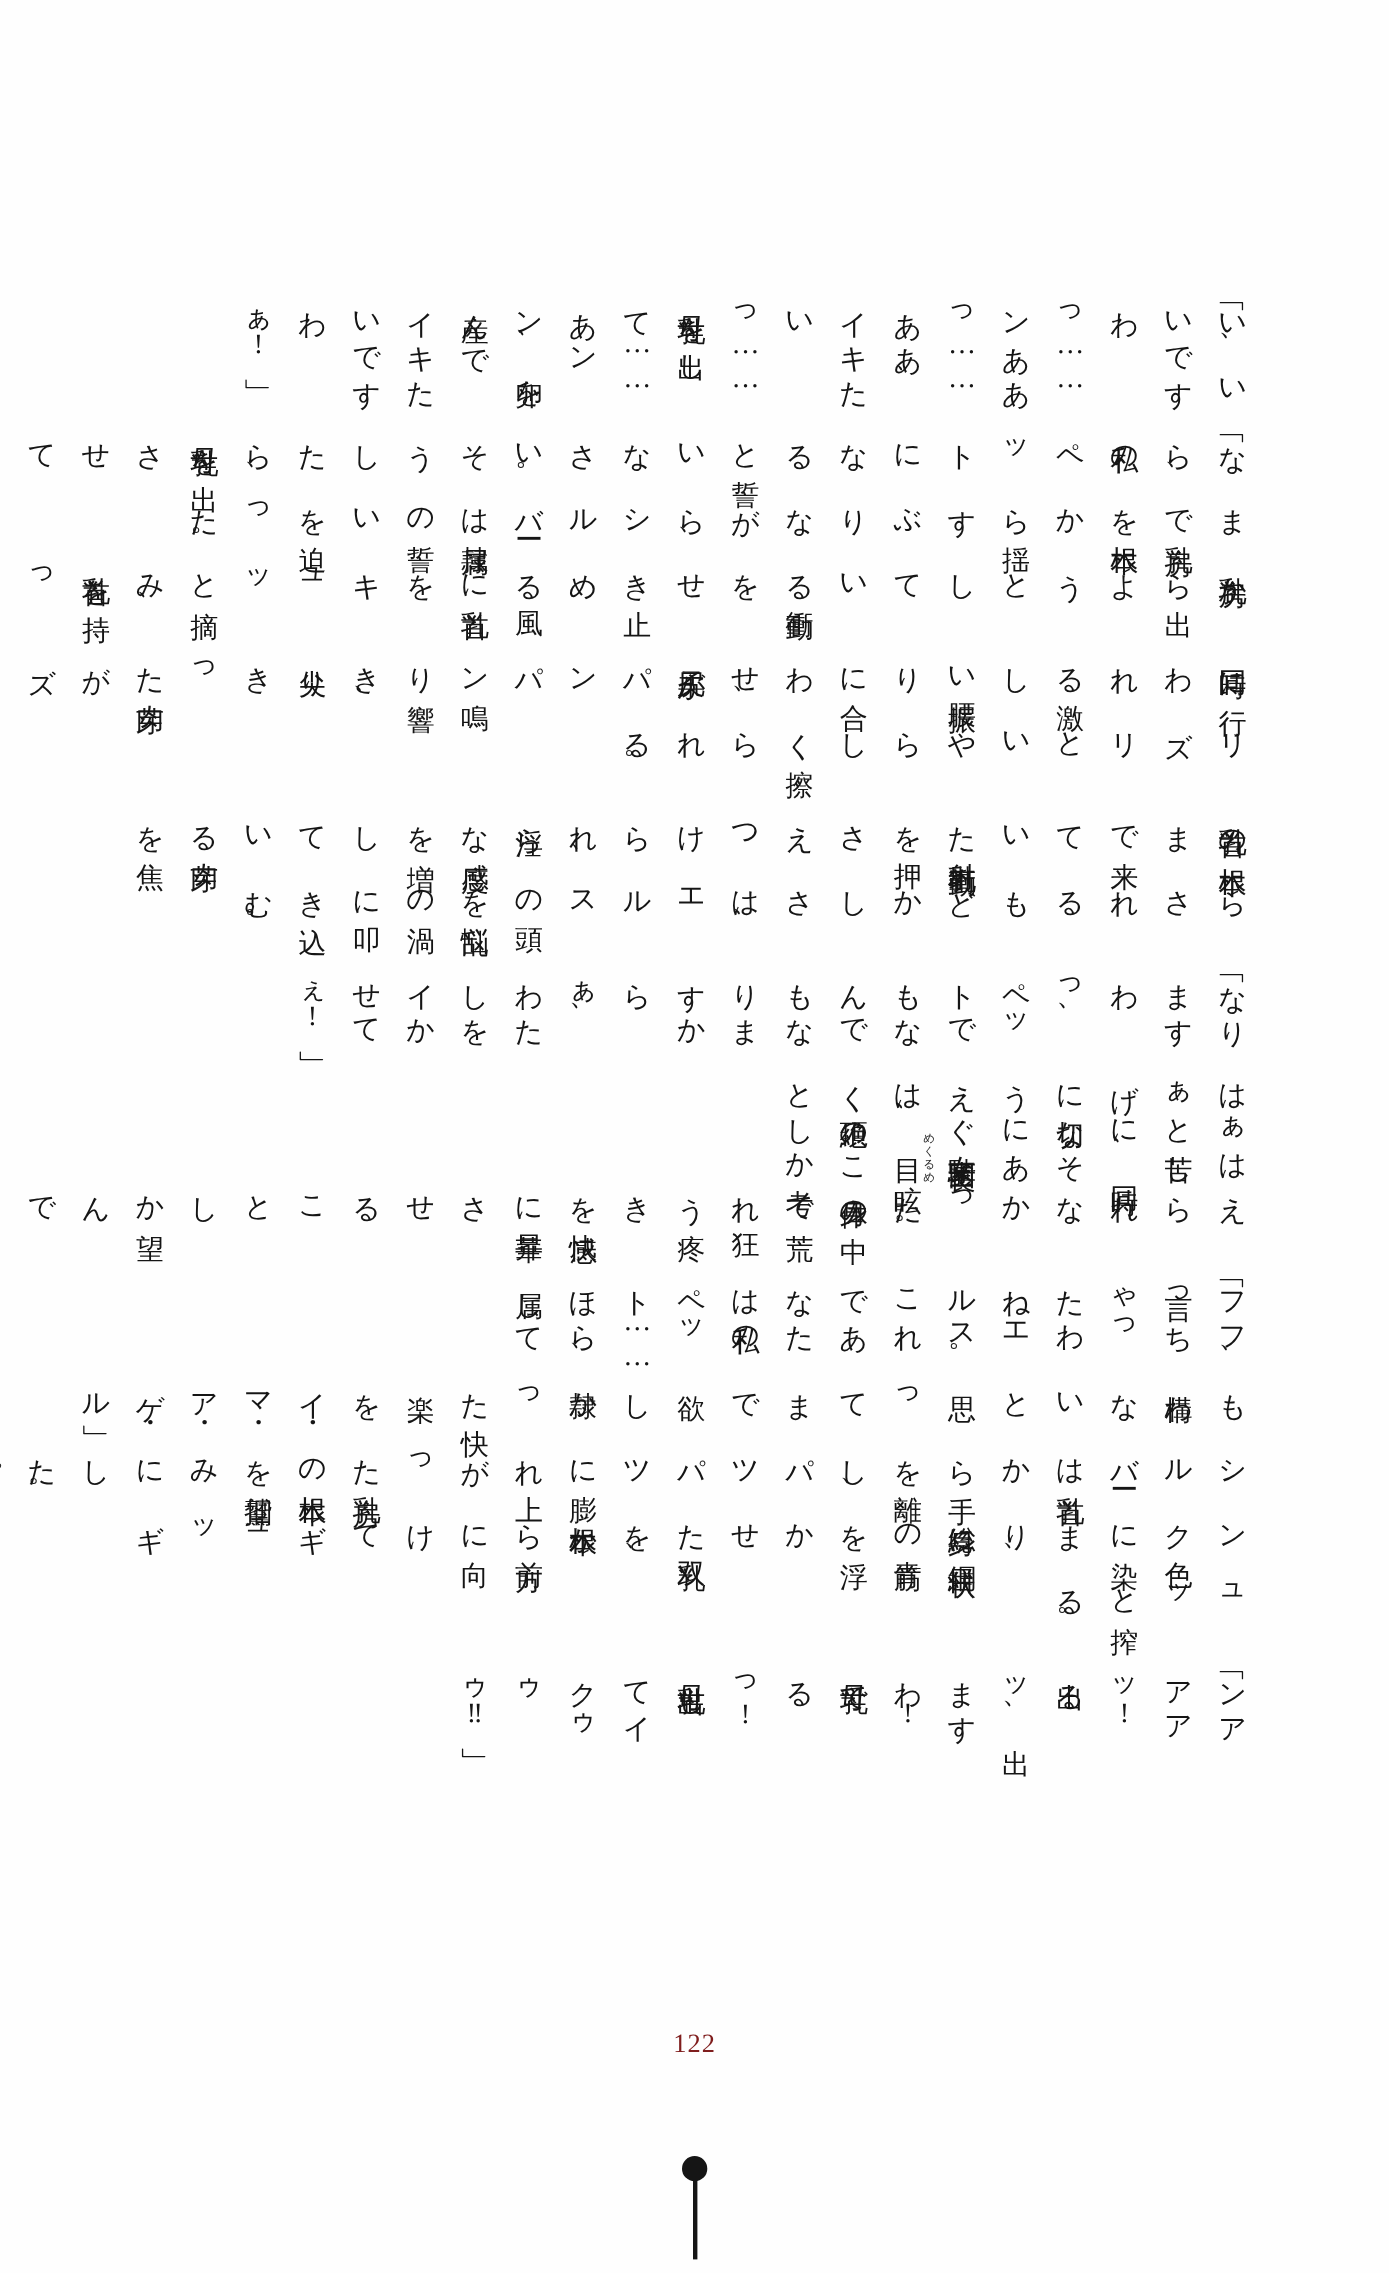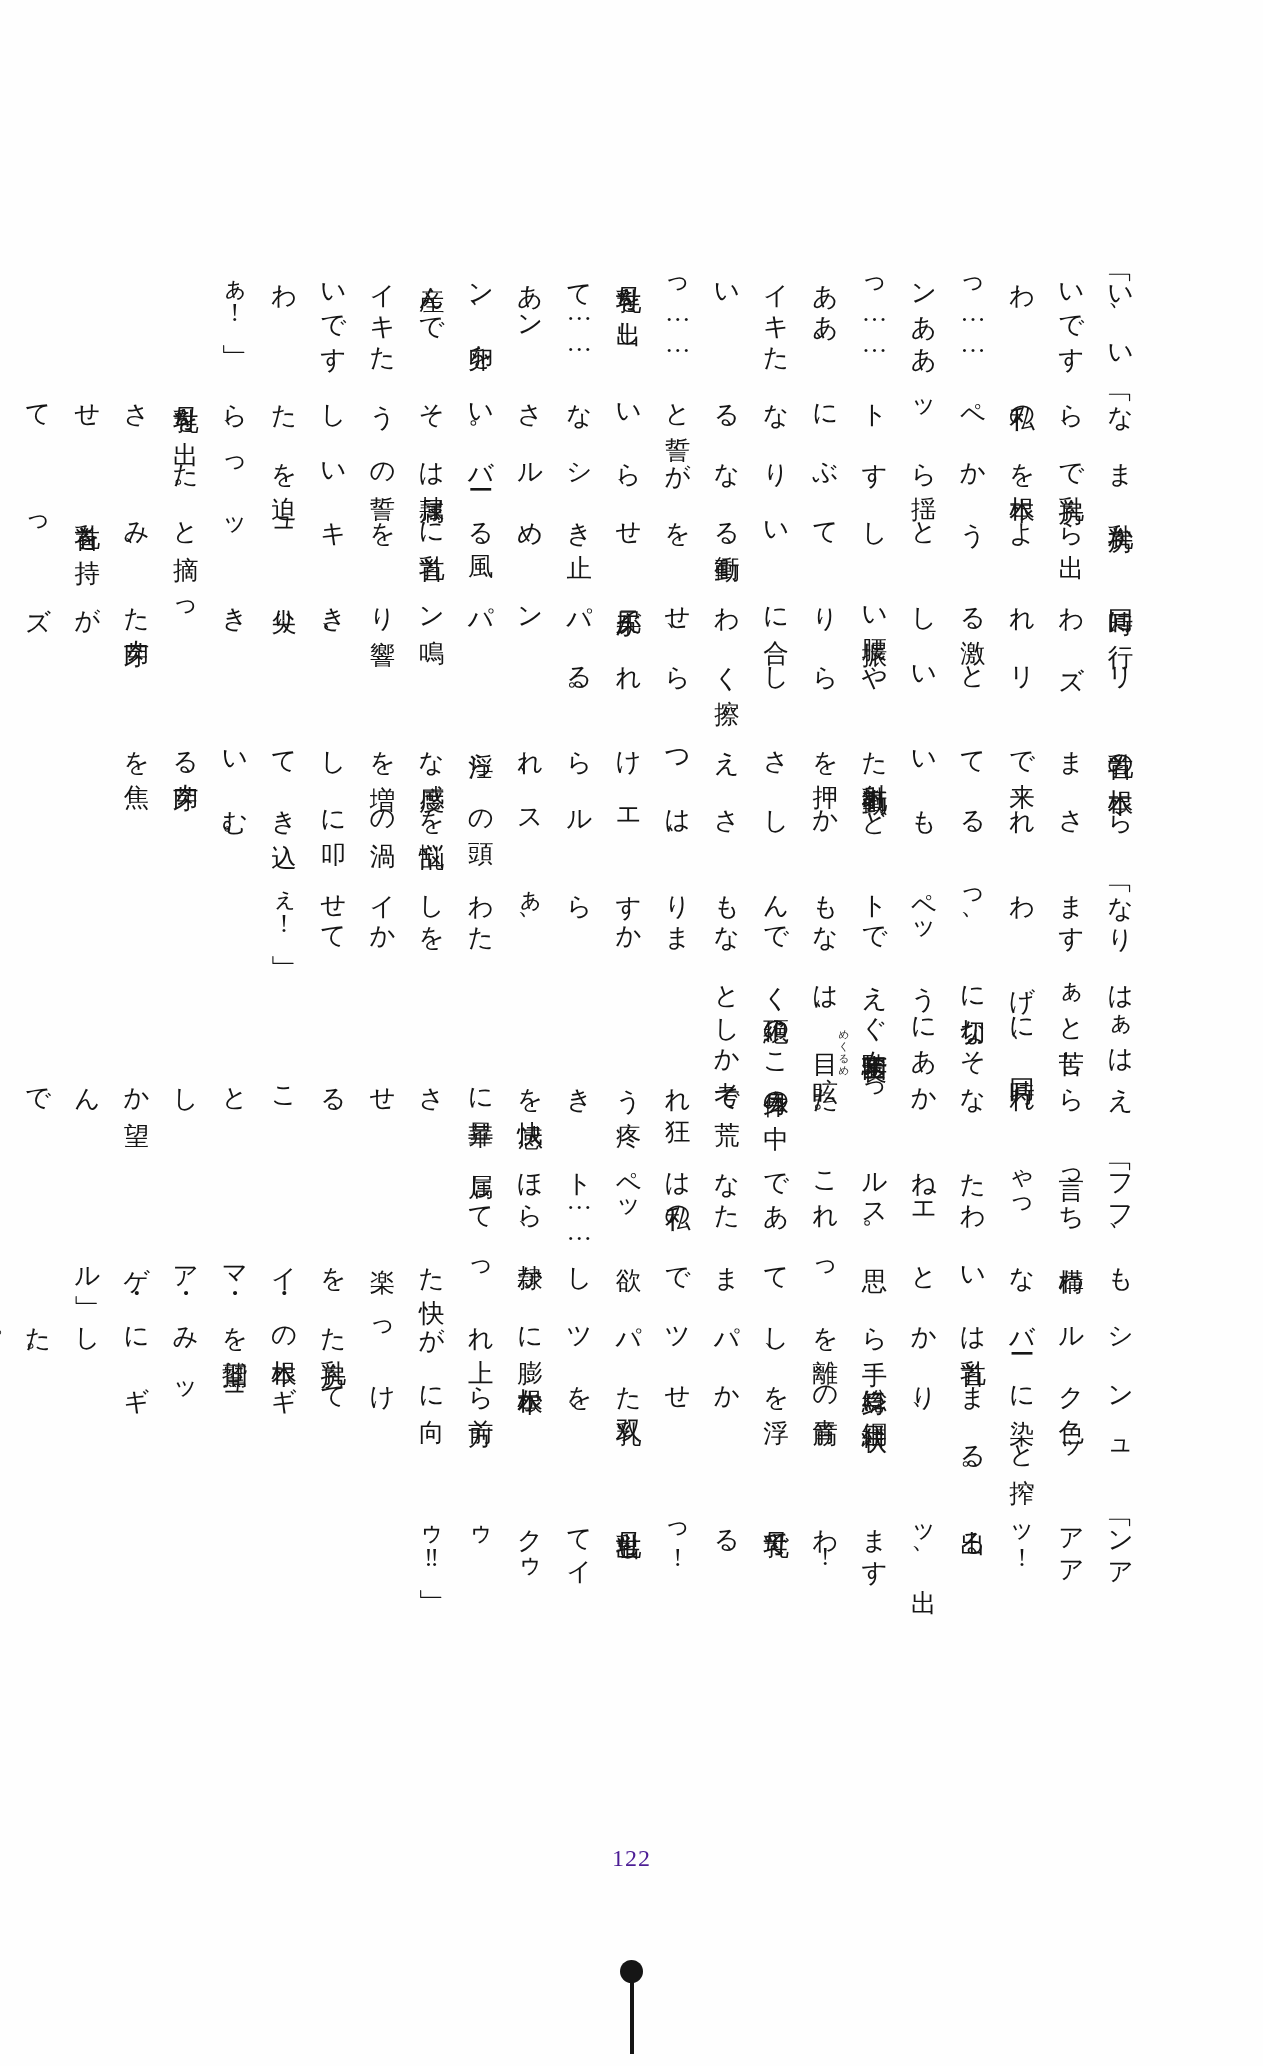--- a/index.html
+++ b/index.html
@@ -58,21 +58,21 @@
   }
   
   #page-number {
     position: absolute;
     left: 0;
     right: 0;
     top: 1845px;
     text-align: center;
     font-size: 24px;
     font-family: "Liberation Serif", "DejaVu Serif", serif;
-    color: #4c1d95;
+    color: #7f1d1d;
     letter-spacing: 1px;
   }
   
   #bottom-mark {
     position: absolute;
     left: 50%;
     transform: translateX(-50%);
     top: 1960px;
     width: 40px;
     height: 90px;

